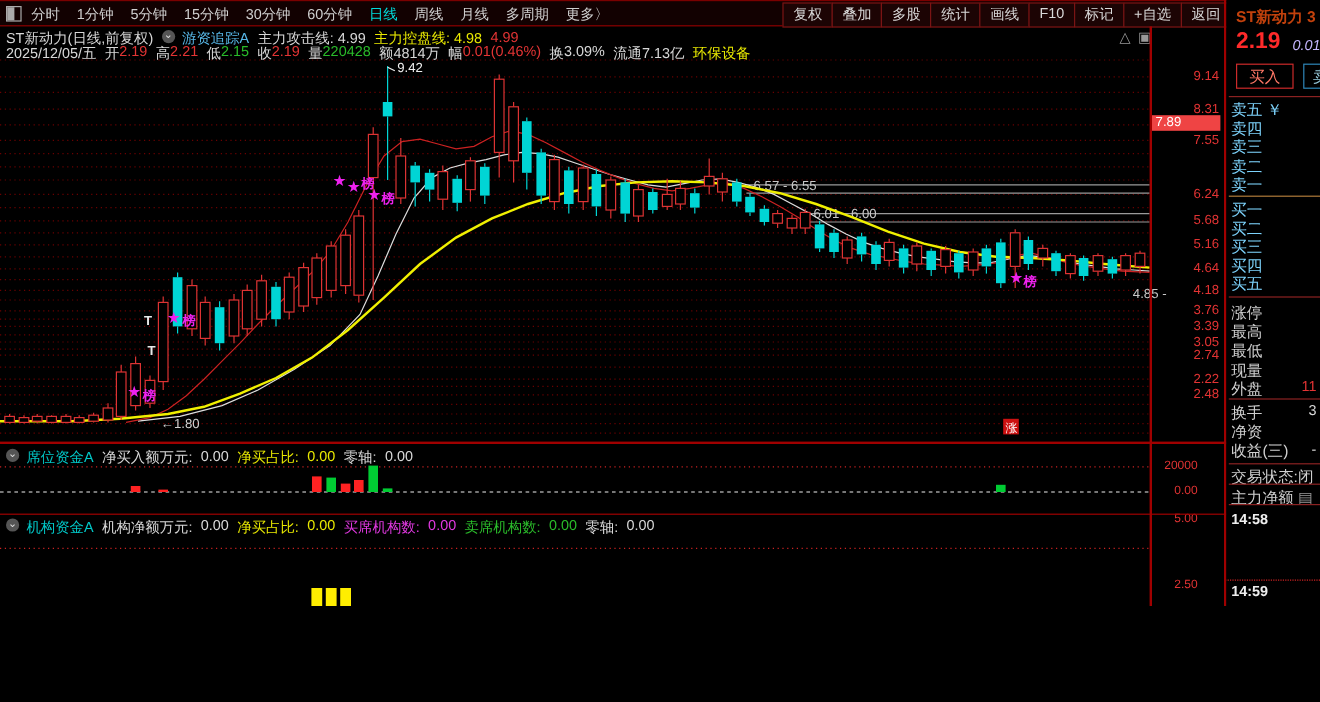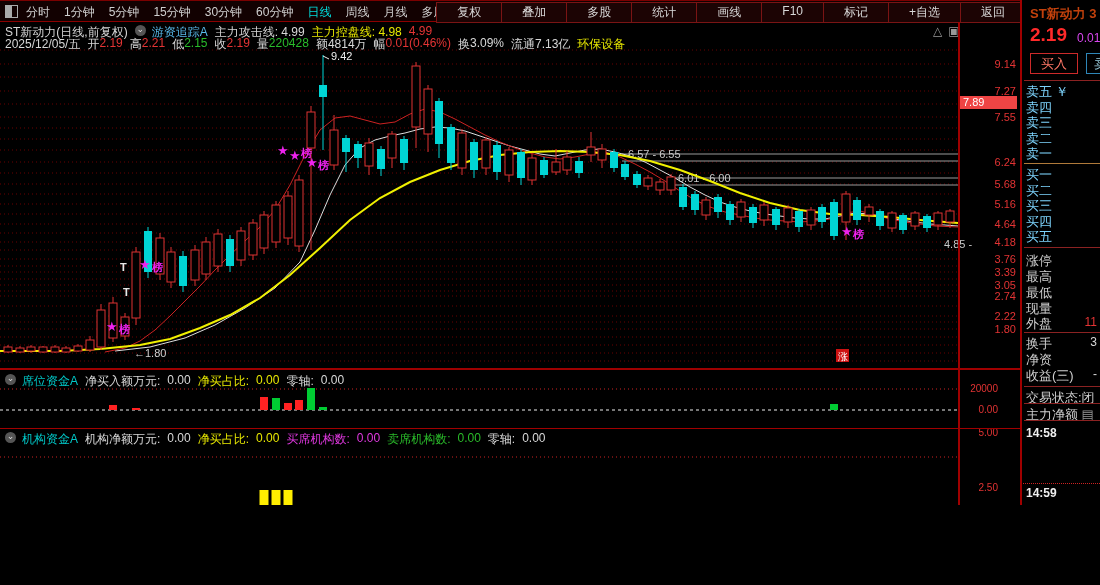--- a/index.html
+++ b/index.html
@@ -10,21 +10,21 @@
   .c-cyan{color:#00c8c8}.c-magenta{color:#e038e0}.c-ltblue{color:#58b8e8}.c-gray{color:#999}
   
   #topbar{position:absolute;left:0;top:0;width:1100px;height:22px;background:#120101;
           border-top:1px solid #7a0000;border-bottom:1px solid #8b0000;box-sizing:border-box;}
   #menu{position:absolute;left:26px;top:3px;display:flex;gap:14px;white-space:nowrap;}
   .menu-item{color:#cfcfcf;cursor:default;}
   .menu-item.active{color:#00dddd;}
   #win-ic{position:absolute;left:5px;top:4px;width:13px;height:13px;border:1px solid #aaa;box-sizing:border-box;}
   #win-ic span{display:block;width:6px;height:11px;background:#aaa;}
   #tools{position:absolute;right:74px;top:1px;display:flex;}
-  .tool-btn{border:1px solid #7a1414;background:#1c0404;color:#d8d8d8;padding:1px 20px;margin-left:-1px;white-space:nowrap;}
+  .tool-btn{border:1px solid #7a1414;background:#1c0404;color:#d8d8d8;padding:1px 8px;margin-left:-1px;white-space:nowrap;}
   
   .segrow{position:absolute;display:flex;white-space:nowrap;z-index:3;}
   #info1{left:5px;top:24px;}
   #ohlc{left:5px;top:36px;}
   .seg{margin-right:7px;}
   .seg.ng{margin-right:0;}
   .circle-icon{display:inline-block;width:11px;height:11px;border-radius:50%;background:#555;color:#ddd;
                font-size:9px;line-height:9px;text-align:center;margin-right:6px;margin-top:1px;}
   #win-icons{position:absolute;left:933px;top:24px;color:#999;z-index:3;letter-spacing:6px;}
   
@@ -39,21 +39,21 @@
              font-size:11px;line-height:13px;padding-left:3px;box-sizing:border-box;z-index:4;}
   
   .hline{position:absolute;background:#a00000;z-index:2;}
   .vline{position:absolute;background:#a00000;z-index:5;}
   
   #sidebar{position:absolute;left:1022px;top:0;width:78px;height:585px;background:#000;z-index:6;overflow:hidden;}
   .sb-abs{position:absolute;white-space:nowrap;}
   .sb-sep{position:absolute;left:2px;width:76px;height:1px;background:#8b2222;}
   #sb-title{left:8px;top:5px;color:#c2410c;font-weight:bold;font-size:13px;}
   #sb-price{left:8px;top:24px;color:#ff2a2a;font-weight:bold;font-size:19px;}
-  #sb-chg{left:55px;top:31px;color:#d946ef;font-size:12px;}
+  #sb-chg{left:55px;top:31px;color:#c4b5fd;font-size:12px;font-style:italic;}
   #buy-btn{left:8px;top:53px;width:46px;height:19px;border:1px solid #cc2a2a;color:#ff7766;
            text-align:center;line-height:19px;font-size:13px;}
   #sell-btn{left:64px;top:53px;width:40px;height:19px;border:1px solid #2e86b8;color:#9cd;
             text-align:center;line-height:19px;font-size:13px;}
   .ob-row{position:absolute;left:4px;color:#7dd3fc;font-size:13px;}
   .fld-l{position:absolute;left:4px;color:#cfcfcf;font-size:13px;}
   .fld-v{position:absolute;right:3px;font-size:12px;}
   .sb-time{position:absolute;left:4px;color:#eee;font-weight:bold;font-size:12px;}
   #sb-dotted{position:absolute;left:-62px;top:483px;width:140px;border-top:1px dotted #cc2222;}
   
@@ -499,34 +499,34 @@
       <span class="seg c-magenta">买席机构数:</span>
       <span class="seg c-magenta">0.00</span>
       <span class="seg c-green">卖席机构数:</span>
       <span class="seg c-green">0.00</span>
       <span class="seg c-white">零轴:</span>
       <span class="seg c-white">0.00</span>
     </div>
 
   <div id="axes">
       <div class="axis-label" style="top: 58px;">9.14</div>
-      <div class="axis-label" style="top: 85px;">7.27</div>
+      <div class="axis-label" style="top: 85px;">8.31</div>
       <div class="axis-label" style="top: 111px;">7.55</div>
       <div class="axis-label" style="top: 123px; padding-left: 41px;">6.87</div>
       <div class="axis-label" style="top: 156px;">6.24</div>
       <div class="axis-label" style="top: 178px;">5.68</div>
       <div class="axis-label" style="top: 198px;">5.16</div>
       <div class="axis-label" style="top: 218px;">4.64</div>
       <div class="axis-label" style="top: 236px;">4.18</div>
       <div class="axis-label" style="top: 253px;">3.76</div>
       <div class="axis-label" style="top: 266px;">3.39</div>
       <div class="axis-label" style="top: 279px;">3.05</div>
       <div class="axis-label" style="top: 290px;">2.74</div>
       <div class="axis-label" style="top: 310px;">2.22</div>
-      <div class="axis-label" style="top: 323px;">1.80</div>
+      <div class="axis-label" style="top: 323px;">2.48</div>
       <div class="axis-label small" style="top: 383px;">20000</div>
       <div class="axis-label small" style="top: 404px;">0.00</div>
       <div class="axis-label small" style="top: 427px;">5.00</div>
       <div class="axis-label small" style="top: 482px;">2.50</div>
       <div class="axis-label small" style="top: 511px;">0.00</div>
     </div>
   <div id="price-tag" style="top: 96px;">7.89</div>
 
   <div class="hline" style="left:0;top:368px;width:1022px;height:2px;"></div>
   <div class="hline" style="left:0;top:428px;width:1022px;height:1px;"></div>

